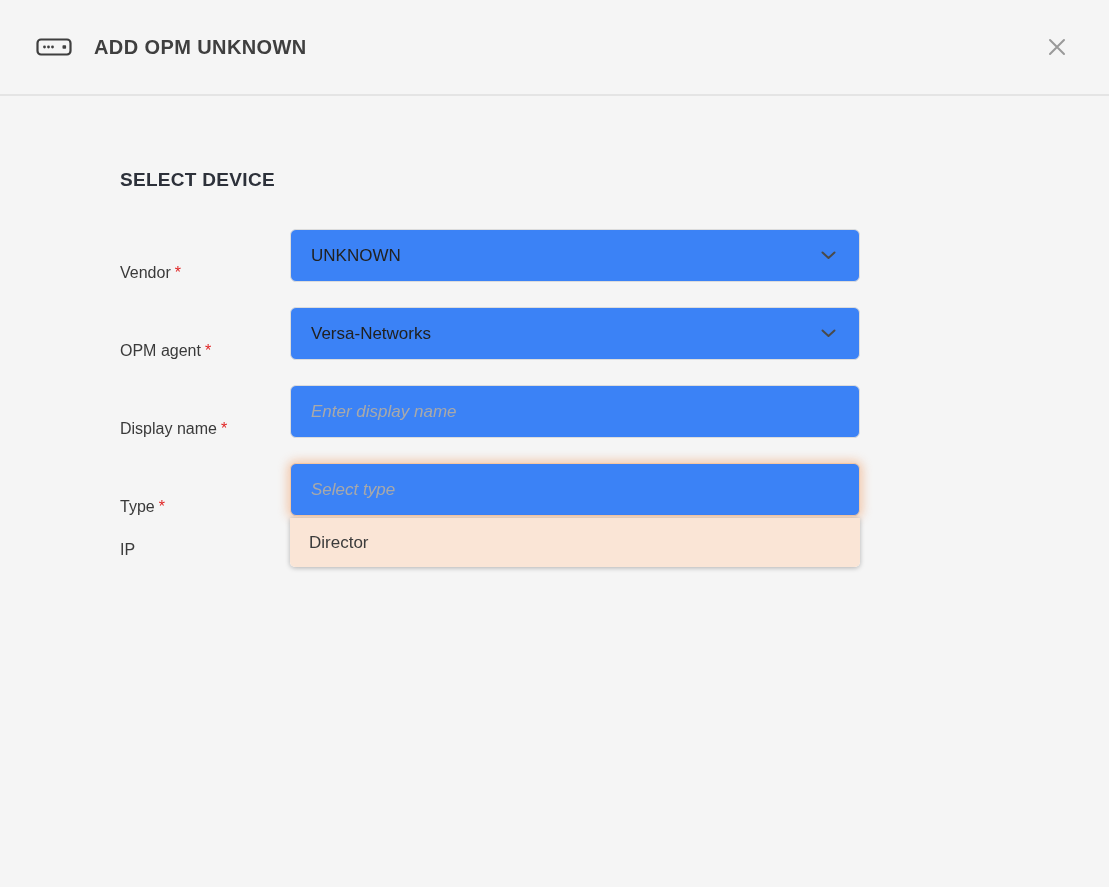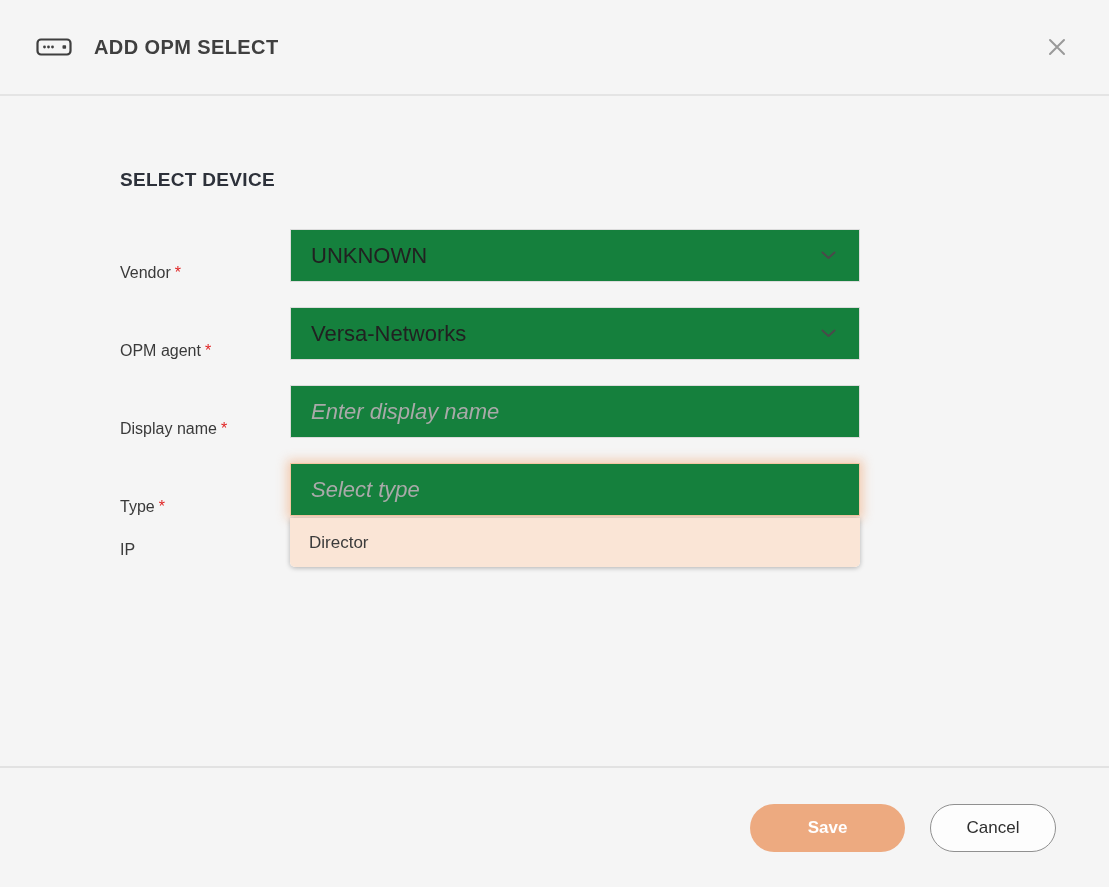--- a/index.html
+++ b/index.html
@@ -62,24 +62,24 @@
     width: 170px;
     flex: 0 0 170px;
     font-size: 16px;
     color: #3a3a3a;
   }
   .req { color: #e02424; margin-left: 4px; }
 
   .control {
     width: 570px;
     height: 53px;
-    background: #15803d;
+    background: #3b82f6;
     border: 1px solid #dcdcdc;
-    border-radius: 0;
-    font-size: 22px;
+    border-radius: 6px;
+    font-size: 17px;
     color: #212121;
   }
   .select {
     display: flex;
     align-items: center;
     justify-content: space-between;
     padding: 0 22px 0 20px;
     cursor: pointer;
   }
   .chev { display: inline-flex; line-height: 0; }
@@ -166,21 +166,21 @@
   <div class="dialog-header">
     <span class="device-icon">
       <svg width="36" height="20" viewBox="0 0 36 20">
         <rect x="1.5" y="2.5" width="33" height="15" rx="3.5" fill="none" stroke="#3f3f3f" stroke-width="2.2"></rect>
         <circle cx="8.5" cy="10" r="1.4" fill="#3f3f3f"></circle>
         <circle cx="12.5" cy="10" r="1.4" fill="#3f3f3f"></circle>
         <circle cx="16.5" cy="10" r="1.4" fill="#3f3f3f"></circle>
         <rect x="26.5" y="8.3" width="3.6" height="3.4" rx="0.8" fill="#3f3f3f"></rect>
       </svg>
     </span>
-    <span class="dialog-title">ADD OPM SELECT</span>
+    <span class="dialog-title">ADD OPM UNKNOWN</span>
     <button class="close-btn">
       <span>
         <svg width="24" height="24" viewBox="0 0 24 24">
           <path d="M5 5 L19 19 M19 5 L5 19" stroke="#9a9a9a" stroke-width="2" stroke-linecap="round" fill="none"></path>
         </svg>
       </span>
     </button>
   </div>
 
   <div class="dialog-body">
@@ -237,18 +237,14 @@
 
       <div class="form-row">
         <div class="field-label">
           <span>IP</span>
         </div>
       </div>
 
     </div>
   </div>
 
-  <div class="dialog-footer">
-    <button class="btn save">Save</button>
-    <button class="btn cancel">Cancel</button>
-  </div>
 
 </div>
 
 </body></html>

